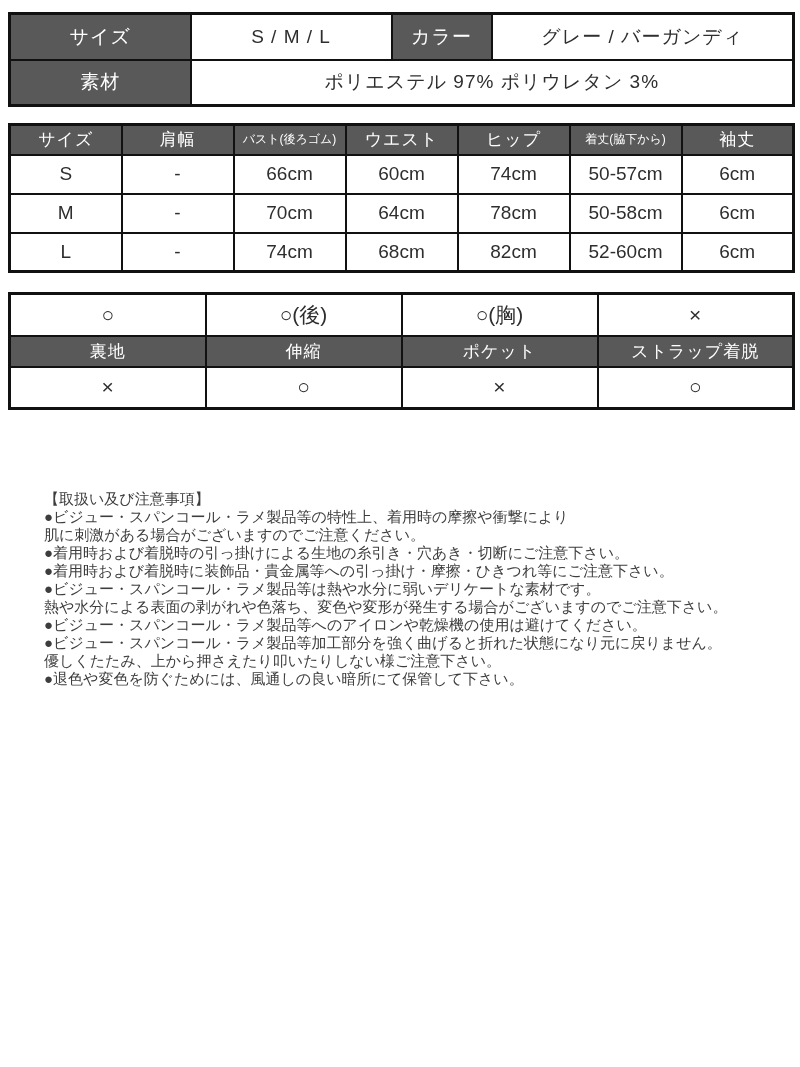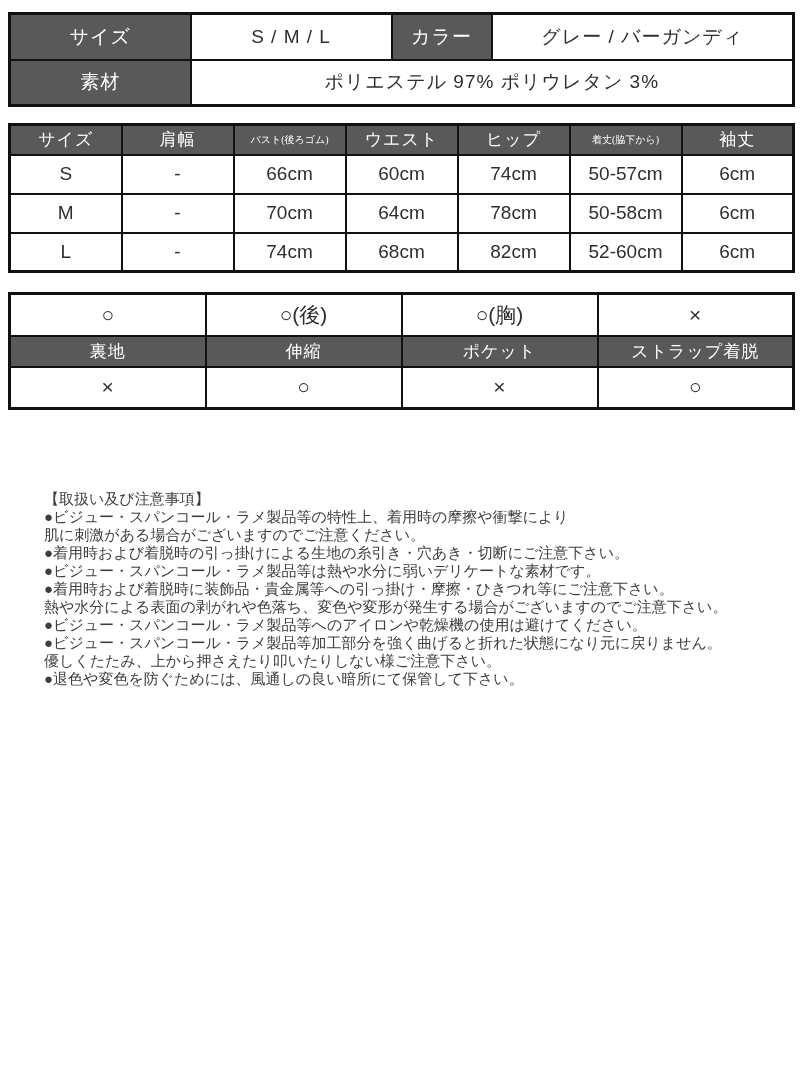--- a/index.html
+++ b/index.html
@@ -44,21 +44,21 @@
     margin-left: 41px;
   }
   
   table.info { margin-bottom: 16px; }
   table.info tr { height: 46px; }
   table.info td { font-size: 19px; letter-spacing: 1px; }
   
   table.size { margin-bottom: 19px; }
   table.size thead tr { height: 30px; }
   table.size thead th { font-size: 17px; letter-spacing: 1px; }
-  table.size thead th.sm { font-size: 10px; letter-spacing: 0; font-family: Liberation Serif, serif; }
+  table.size thead th.sm { font-size: 12px; letter-spacing: 0; }
   table.size tbody tr { height: 39px; }
   table.size tbody td { font-size: 19px; }
   
   table.feat tr.hrow { height: 31px; }
   table.feat tr.hrow td { font-size: 17px; letter-spacing: 1px; }
   table.feat tr.vrow { height: 42px; }
   table.feat tr.vrow td { font-size: 21px; }
   
   .notes {
     margin-top: 80px;
@@ -176,22 +176,22 @@
         </tr>
       </tbody>
   </table>
 
   <div class="notes">
     <div class="line">【取扱い及び注意事項】</div>
     <div>
         <div class="line">●ビジュー・スパンコール・ラメ製品等の特性上、着用時の摩擦や衝撃により</div>
         <div class="line">肌に刺激がある場合がございますのでご注意ください。</div>
         <div class="line">●着用時および着脱時の引っ掛けによる生地の糸引き・穴あき・切断にご注意下さい。</div>
+        <div class="line">●着用時および着脱時に装飾品・貴金属等への引っ掛け・摩擦・ひきつれ等にご注意下さい。</div>
         <div class="line">●ビジュー・スパンコール・ラメ製品等は熱や水分に弱いデリケートな素材です。</div>
-        <div class="line">●着用時および着脱時に装飾品・貴金属等への引っ掛け・摩擦・ひきつれ等にご注意下さい。</div>
         <div class="line">熱や水分による表面の剥がれや色落ち、変色や変形が発生する場合がございますのでご注意下さい。</div>
         <div class="line">●ビジュー・スパンコール・ラメ製品等へのアイロンや乾燥機の使用は避けてください。</div>
         <div class="line">●ビジュー・スパンコール・ラメ製品等加工部分を強く曲げると折れた状態になり元に戻りません。</div>
         <div class="line">優しくたたみ、上から押さえたり叩いたりしない様ご注意下さい。</div>
         <div class="line">●退色や変色を防ぐためには、風通しの良い暗所にて保管して下さい。</div>
       </div>
   </div>
 
 </div>
 

